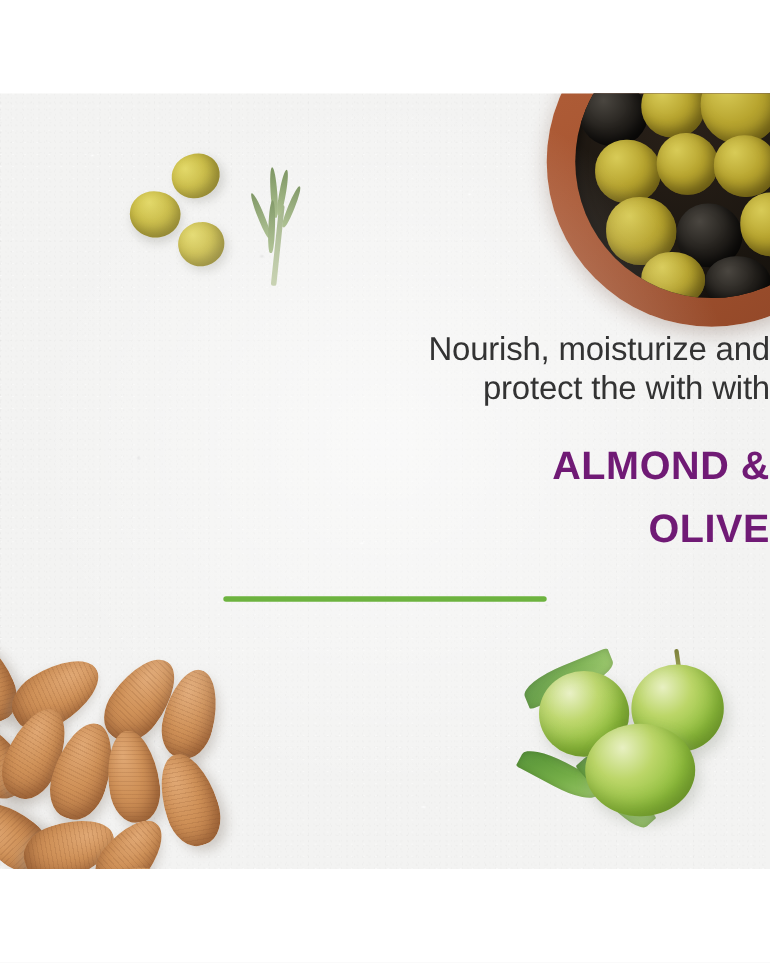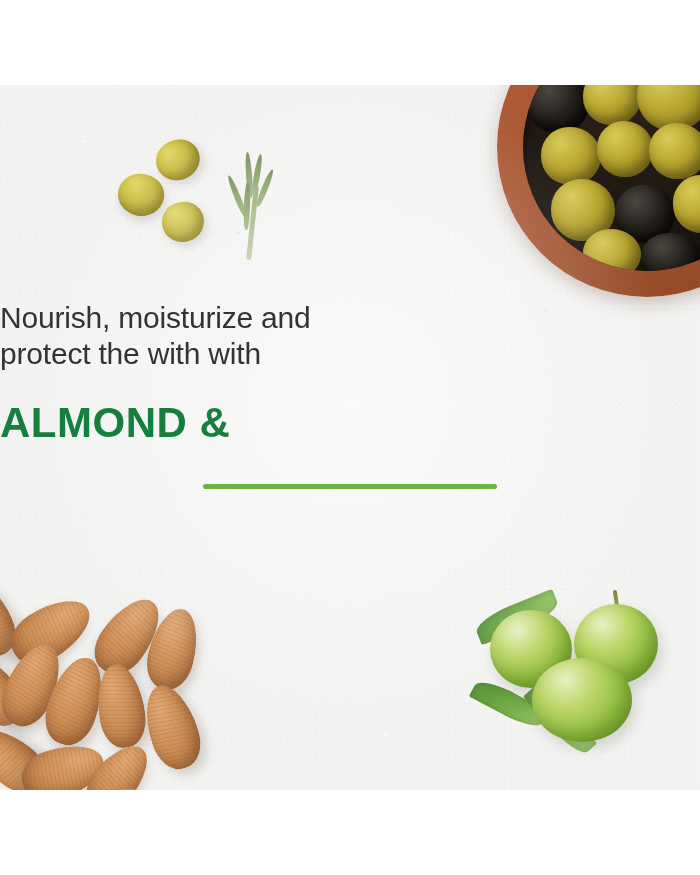--- a/index.html
+++ b/index.html
@@ -147,36 +147,36 @@
     background: linear-gradient(135deg, #4e8c33 0%, #74ad47 55%, #a0cb6e 100%);
     box-shadow: inset 0 0 6px rgba(40,70,20,.3);
   }
 
   
   .text-block {
     position: absolute;
     left: 0;
     top: 300px;
     width: 700px;
-    text-align: left;
+    text-align: right;
     z-index: 20;
   }
   .subtitle {
     font-size: 30px;
     line-height: 36px;
     font-weight: 400;
     color: #333333;
     letter-spacing: -0.2px;
   }
   .headline {
     margin-top: 22px;
-    font-size: 42px;
+    font-size: 36px;
     line-height: 58px;
     font-weight: 700;
-    color: #15803d;
+    color: #701a75;
     letter-spacing: 0.5px;
   }
   .divider {
     margin: 32px auto 0;
     width: 294px;
     height: 5px;
     border-radius: 3px;
     background: #6db33f;
   }
 </style>
@@ -254,17 +254,18 @@
 
   </div>
 
   <div class="text-block">
     <div class="subtitle">
       <span>Nourish, moisturize and</span><br>
       <span>protect the with with</span>
     </div>
     <div class="headline">
       <span>ALMOND &amp;</span><br>
+      <span>OLIVE</span>
     </div>
     <div class="divider"></div>
   </div>
 
 </div>
 
 </body></html>

